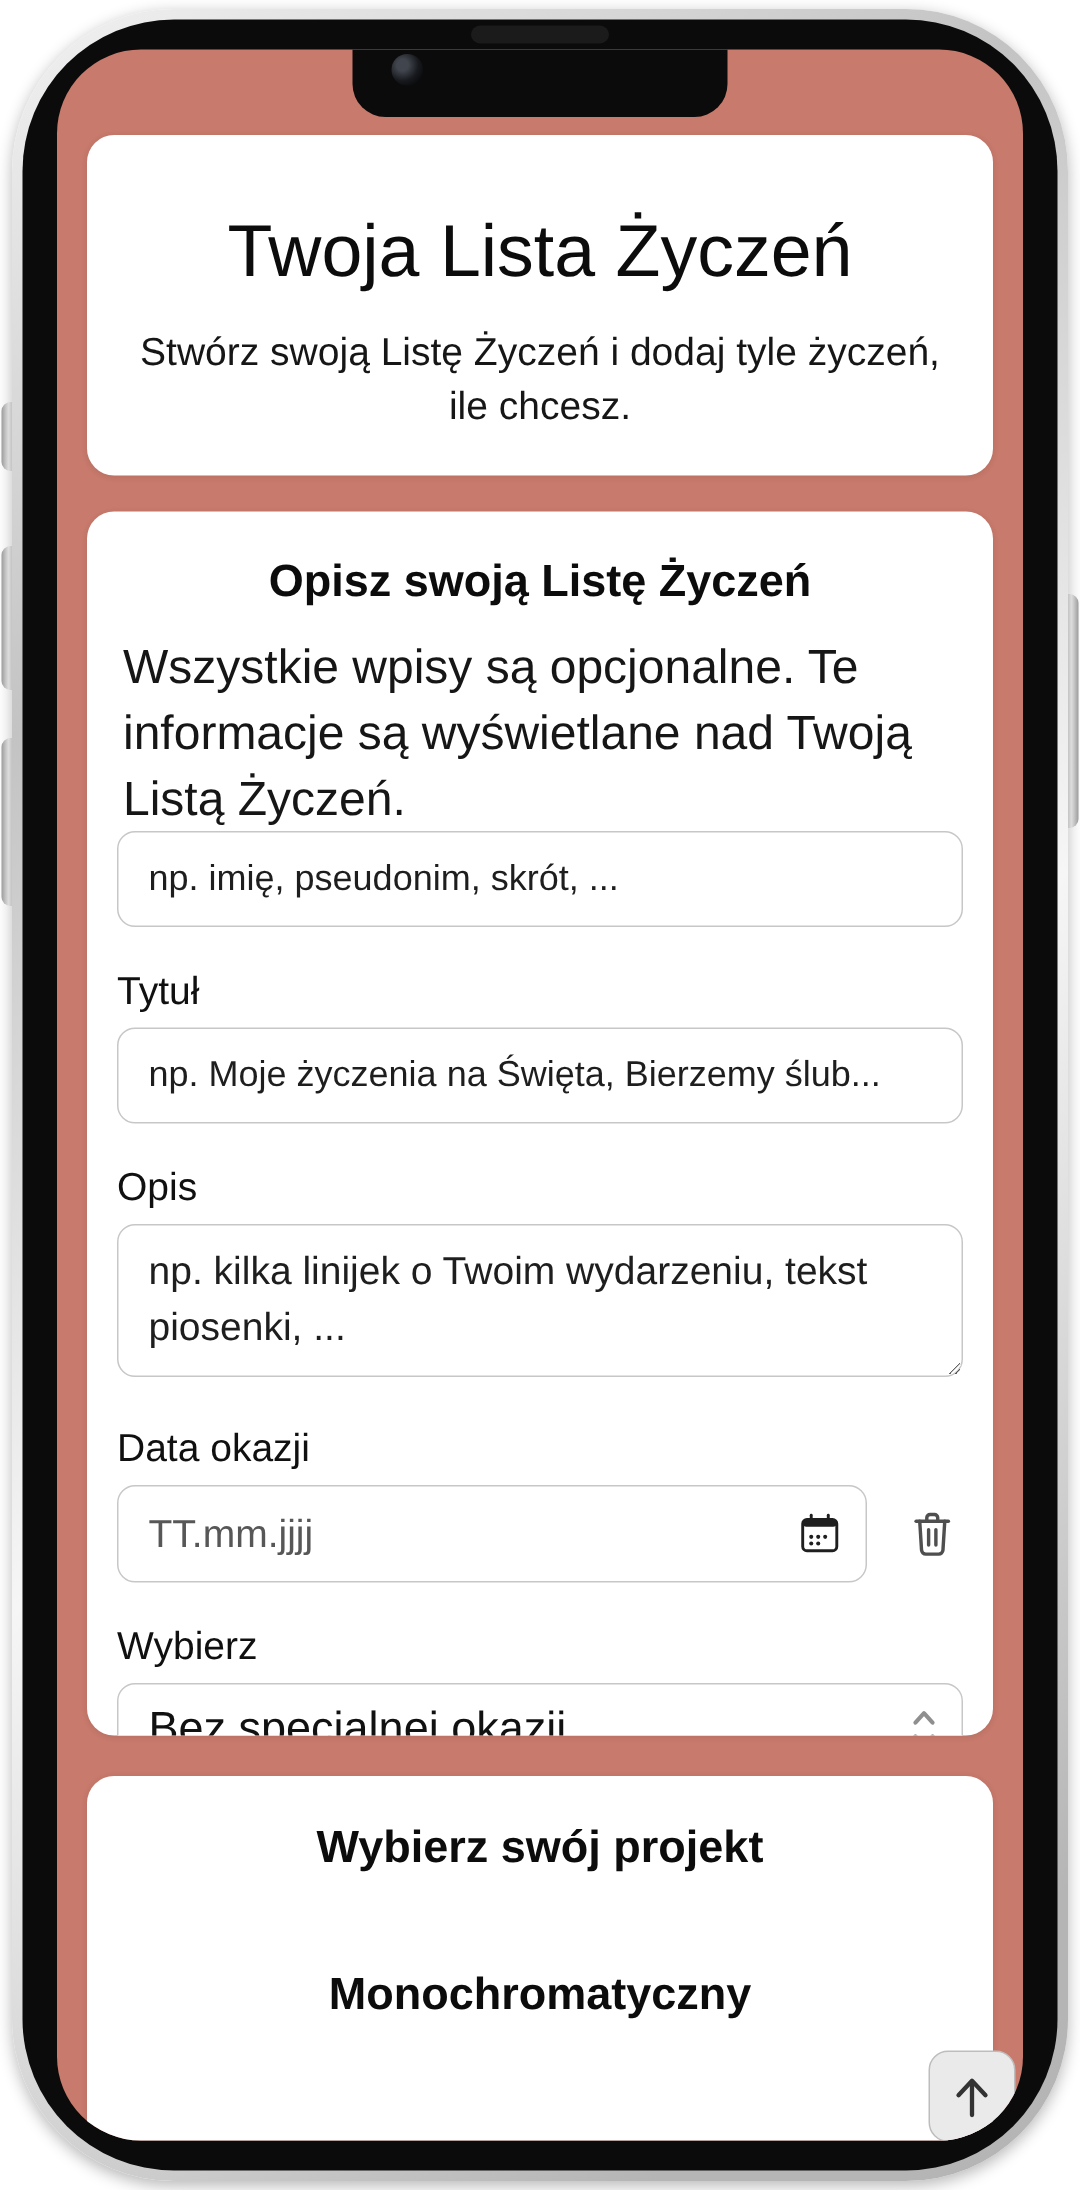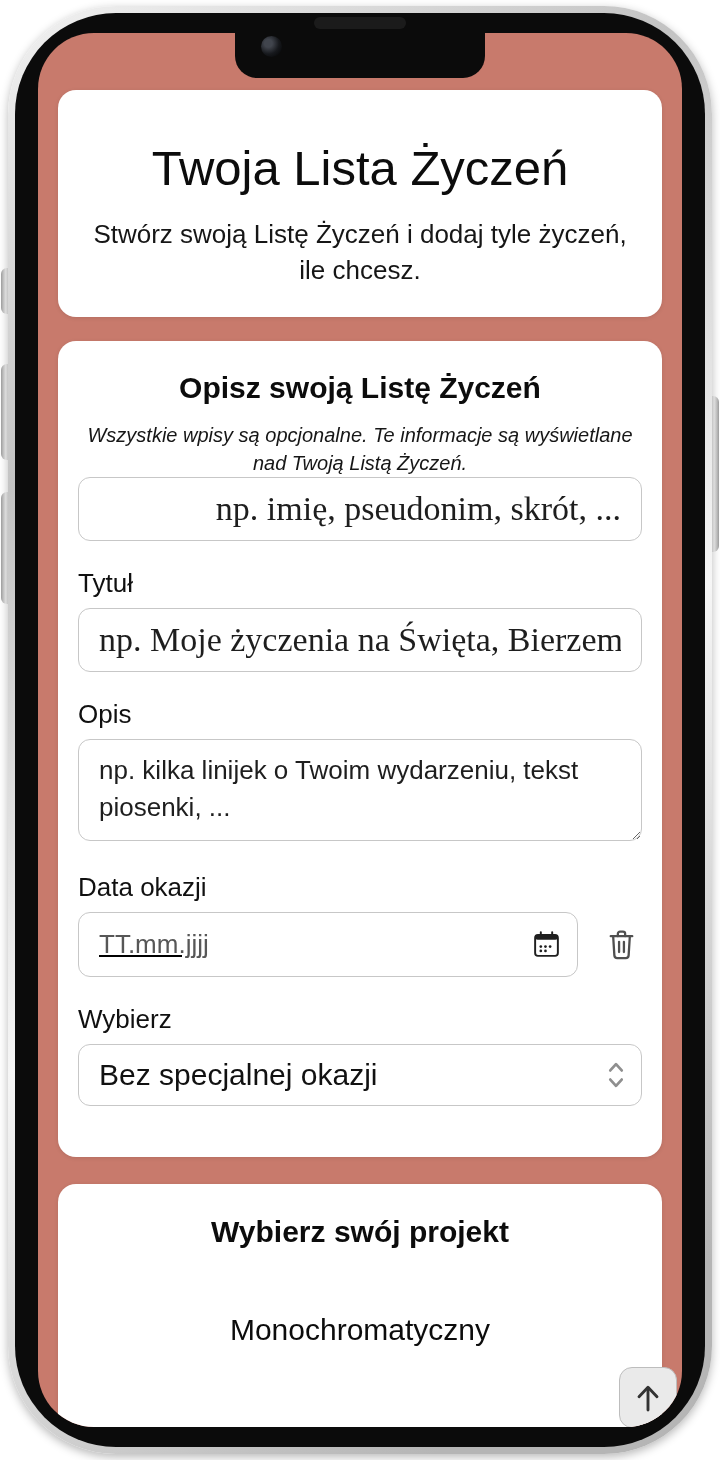--- a/index.html
+++ b/index.html
@@ -56,50 +56,50 @@
     background:#ffffff; border-radius:18px; margin:0 20px;
     box-shadow:0 1px 4px rgba(0,0,0,.10);
     overflow:hidden;
   }
   .card-header { margin-top:57px; height:227px; padding:30px 26px 0; text-align:center; }
   .page-title  { margin:18px; font-size:49px; line-height:1.25; font-weight:400; color:#0c0c0c; }
   .page-subtitle { margin:13px 6px 0; font-size:26px; line-height:1.38; color:#161616; }
 
   .card-form { margin-top:24px; height:816px; padding:30px 20px 0; }
   .section-heading { margin:0; text-align:center; font-size:30px; font-weight:700; color:#0c0c0c; }
-  .section-desc { margin:17px 4px 0; text-align:center; font-size:20px; line-height:1.38; color:#161616;font-style:italic; }
+  .section-desc { margin:17px 4px 0; font-size:32px; line-height:1.38; color:#161616; }
 
   .field-label { display:block; margin:27px 0 9px; font-size:26px; color:#101010; }
   .text-input, .textarea, .date-box, .select-box {
     border:1.5px solid #c7c7c7; border-radius:12px; background:#fff;
   }
   .text-input {
-    width:100%; height:64px; padding:0 20px; font-size:34px; color:#111;
-    font-family:Liberation Serif, serif; outline:none;text-align:right;
+    width:100%; height:64px; padding:0 20px; font-size:24px; color:#111;
+    font-family:Liberation Sans, sans-serif; outline:none;
   }
   .text-input::placeholder, .textarea::placeholder { color:#1e1e1e; opacity:1; }
   .textarea {
     width:100%; height:102px; padding:12px 20px; font-size:26px; line-height:1.4;
     color:#111; font-family:inherit; resize:vertical; outline:none;
   }
-  .date-row { display:flex; align-items:center;text-decoration:underline; }
+  .date-row { display:flex; align-items:center; }
   .date-box {
     width:500px; height:65px; display:flex; align-items:center;
     justify-content:space-between; padding:0 15px 0 20px; cursor:pointer;
   }
   .date-hint { font-size:26px; color:#575757; }
   .icon-btn { background:none; border:none; padding:0; margin-left:27px; cursor:pointer; display:flex; }
   .select-box {
     height:62px; display:flex; align-items:center; justify-content:space-between;
     padding:0 14px 0 20px; cursor:pointer;
   }
   .select-value { font-size:30px; color:#111; }
 
   .card-design { margin-top:27px; height:400px; padding:31px 20px 0; text-align:center; }
-  .design-option { margin-top:64px; font-size:30px; font-weight:400; color:#0c0c0c; }
+  .design-option { margin-top:64px; font-size:30px; font-weight:700; color:#0c0c0c; }
 
   .scroll-top {
     position:absolute; left:581px; top:1334px; width:58px; height:61px;
     border-radius:13px; background:#eaeaea; border:1.5px solid #bdbdbd;
     display:flex; align-items:center; justify-content:center; z-index:20; cursor:pointer;
   }
 </style>
 </head>
 <body>
 

